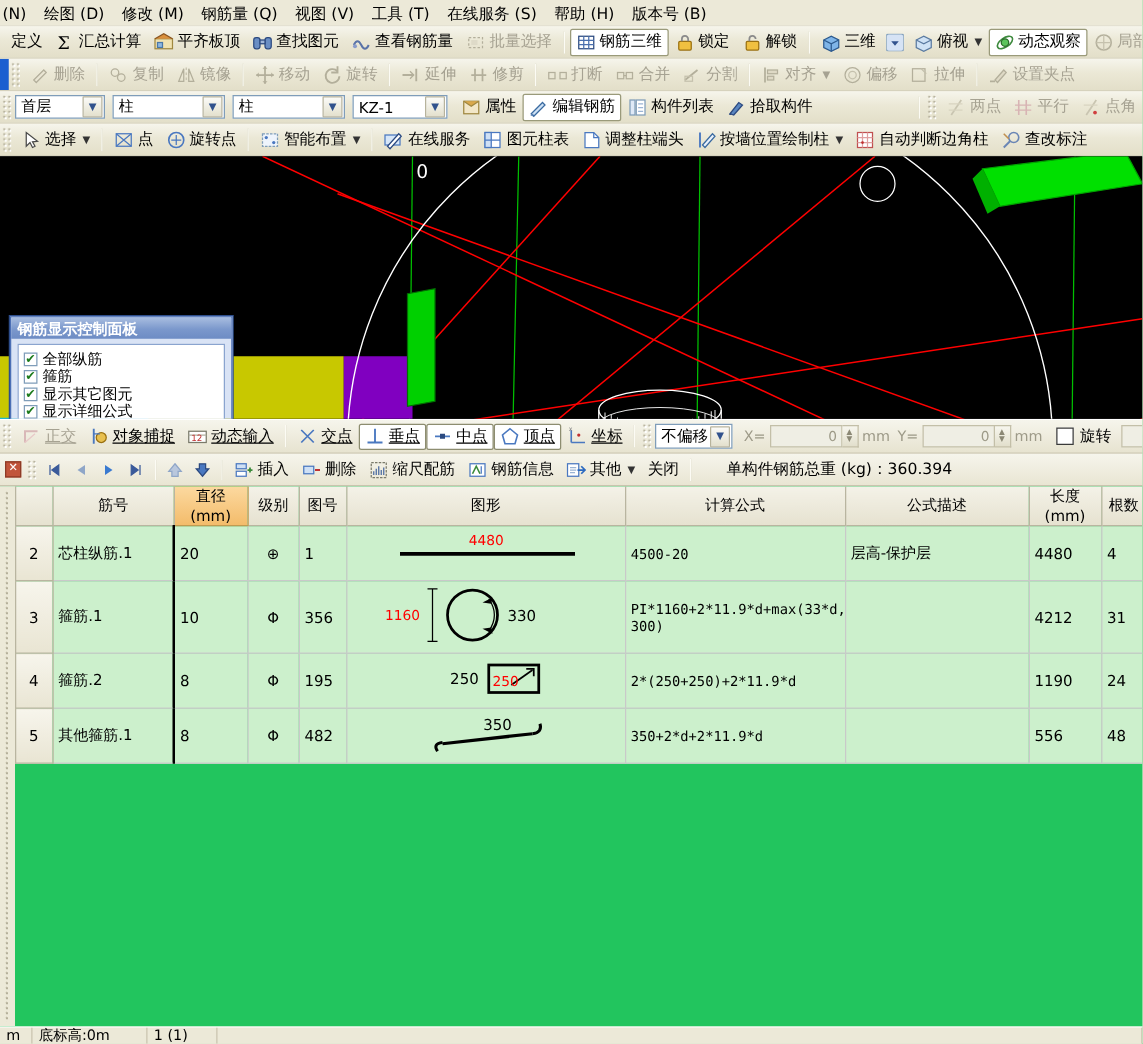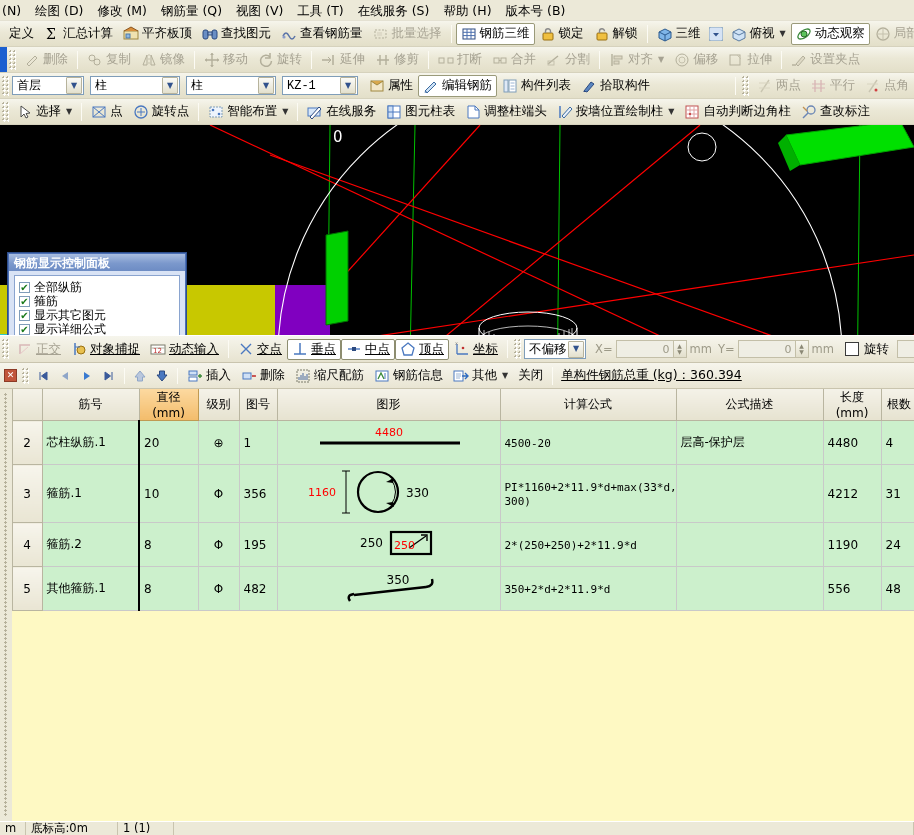--- a/index.html
+++ b/index.html
@@ -59,21 +59,21 @@
   
   .ic { width: 16px; height: 16px; flex: 0 0 auto; display: inline-block; position: relative; }
   .ic svg { display: block; }
 
   
   .combo {
     height: 19px; border: 1px solid #7f9db9; background: #fff;
     display: inline-flex; align-items: center; font-size: 12px;
     margin-right: 6px; flex: 0 0 auto; position: relative;
   }
-  .combo .cval { padding: 12px 4px; flex: 1; overflow: hidden; white-space: nowrap; font-family: Liberation Mono, monospace; }
+  .combo .cval { padding: 12px 4px; flex: 1; overflow: hidden; white-space: nowrap; }
   .combo .cbtn {
     width: 16px; height: 17px; margin: 0 1px 0 0; flex: 0 0 auto;
     background: linear-gradient(to bottom,#fbfbf8,#e3e0cd);
     border: 1px solid #b7b39c; border-radius: 1px;
     display: flex; align-items: center; justify-content: center;
   }
   .combo .cbtn span { color:#31528d; font-size: 8px; line-height: 8px; }
 
   
   .canvas-wrap { position: relative; flex: 1 1 auto; background: #000; overflow: hidden; }
@@ -133,24 +133,24 @@
     height: 26px; flex: 0 0 auto; display: flex; align-items: center;
     background: linear-gradient(to bottom,#f6f5ec,#e9e5d3);
     border-bottom: 1px solid #c9c4ae; white-space: nowrap; overflow: hidden;
   }
   .navbtn { width: 22px; height: 20px; display: flex; align-items: center; justify-content: center; flex:0 0 auto;}
   .closebox {
     width: 13px; height: 13px; background: #c1553b; border: 1px solid #8c3a26;
     color: #fff; font-size: 9px; line-height: 11px; text-align: center;
     margin: 0 3px 0 4px; flex: 0 0 auto;
   }
-  .totaltxt { font-size: 12.5px; color: #000; margin-left: 4px; flex: 0 0 auto; text-decoration: underline; }
+  .totaltxt { font-size: 12.5px; color: #000; margin-left: 24px; flex: 0 0 auto; }
 
   
-  .tablewrap { flex: 1 1 auto; overflow: hidden; background: #fef9c3; position: relative; }
+  .tablewrap { flex: 1 1 auto; overflow: hidden; background: #22c55e; position: relative; }
   table.grid { border-collapse: collapse; table-layout: fixed; width: 914px; }
   table.grid th {
     background: linear-gradient(to bottom,#f4f2e8,#e6e2d0);
     border: 1px solid #b9b5a0; border-top: none;
     font-size: 12px; font-weight: normal; color: #000; height: 22px; padding: 0 2px;
   }
   table.grid th.hl { background: linear-gradient(to bottom,#fcd9a0,#f3bc6b); border-color:#c09a52; }
   table.grid td {
     border: 1px solid #c9c9c9; background: #ccf0cc; font-size: 12px; color: #000;
     padding: 2px 4px; vertical-align: middle; height: 44px;

